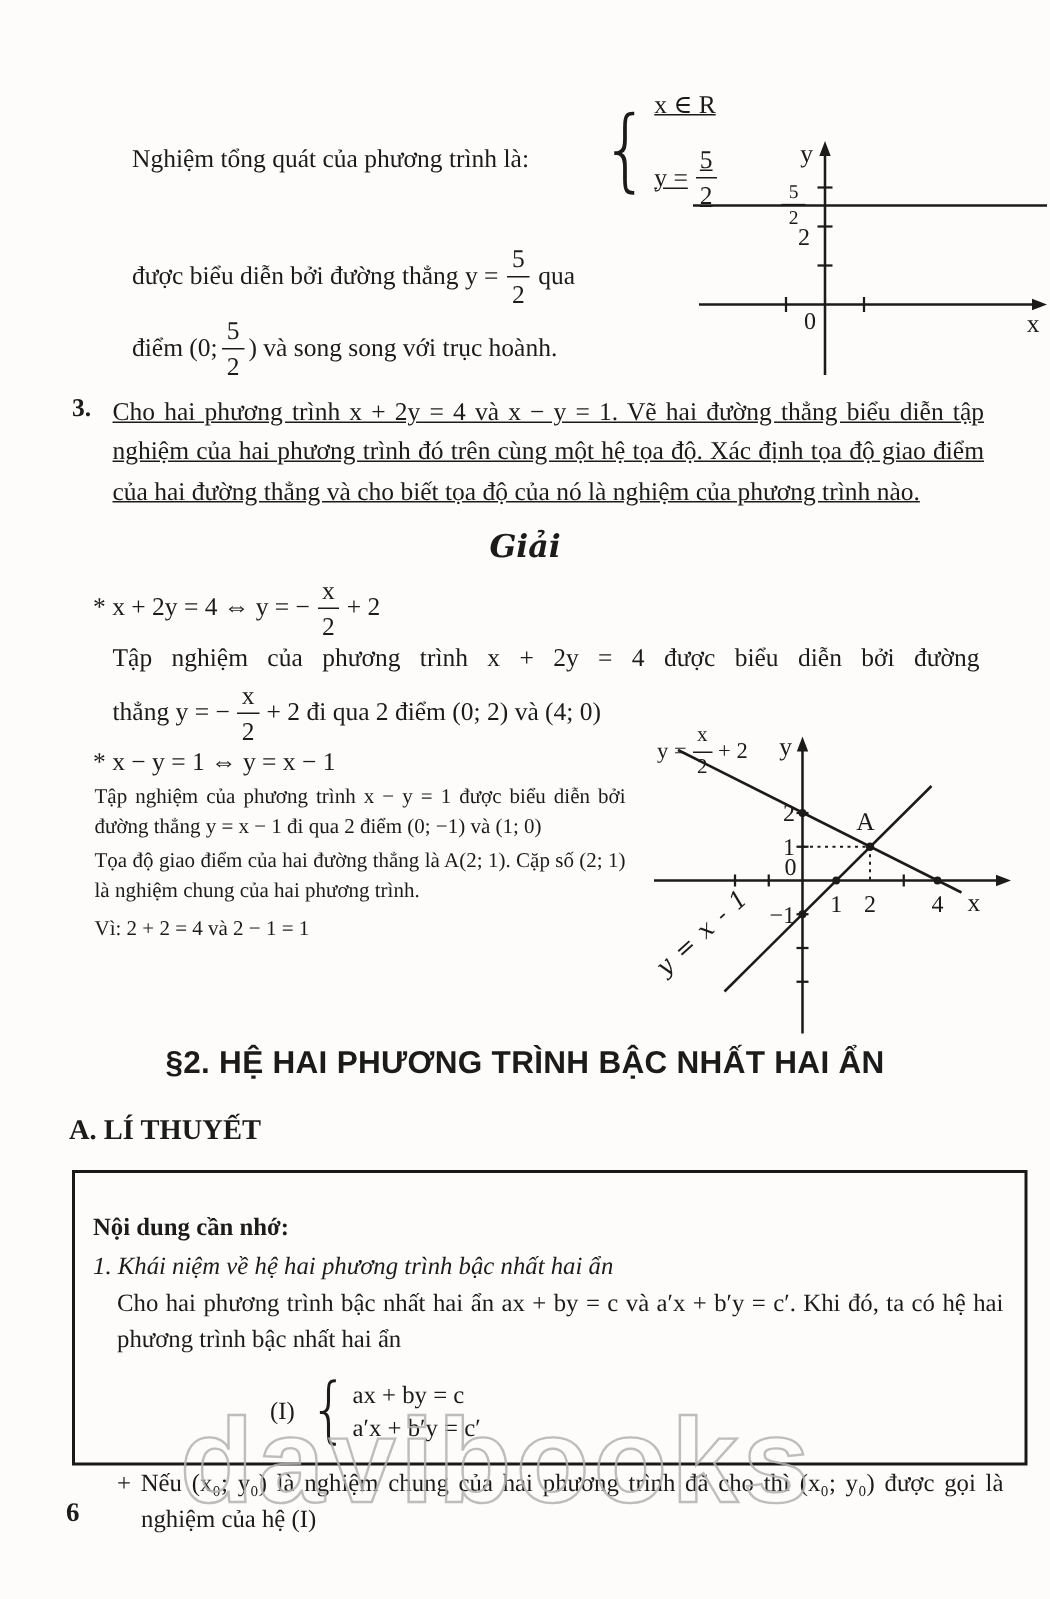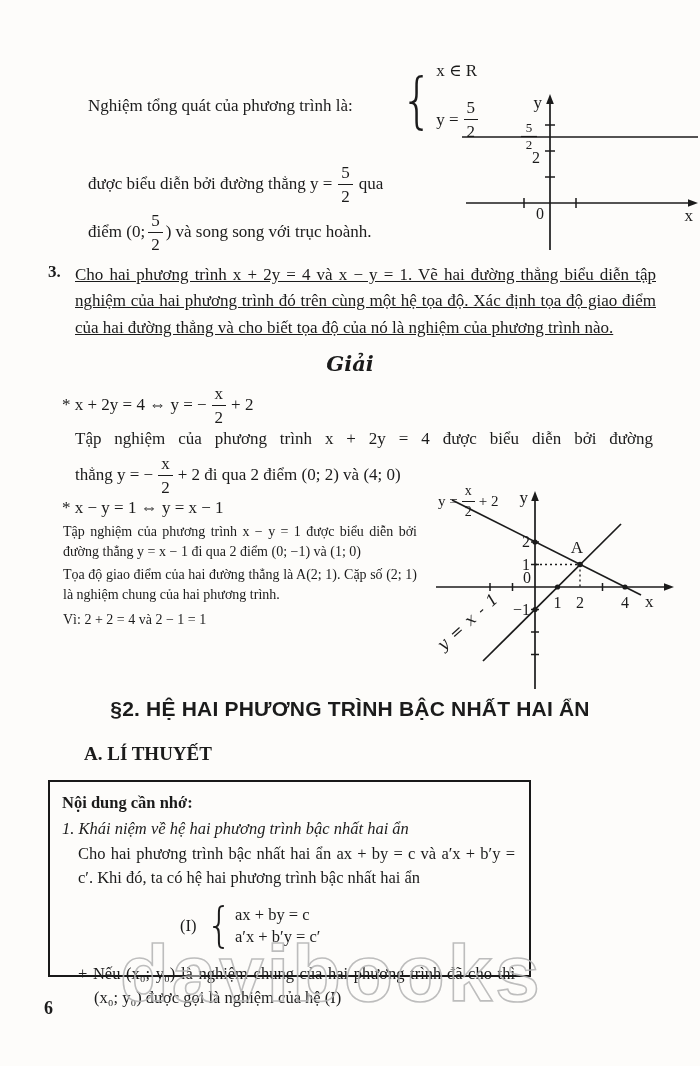--- a/index.html
+++ b/index.html
@@ -21,21 +21,21 @@
   .sys .rows { display:flex; flex-direction:column; justify-content:center; }
 
   .item-num { font-weight:bold; position:absolute; left:0; top:0; }
   .hang { padding-left:27px; }
 
   .giai { width:100%; text-align:center; font-style:italic; font-weight:bold; font-size:21px; font-family:"DejaVu Serif", serif; }
 
   .sec-heading { width:100%; text-align:center; font-family:"Liberation Sans","DejaVu Sans",sans-serif; font-weight:700; font-size:21px; letter-spacing:0.2px; }
   .sub-heading { font-weight:bold; font-size:19px; }
 
-  .theory-box { border:2px solid #191919; width:483px; height:197px; padding:9px 14px 0 12px; font-size:16.5px; line-height:1.45; }
+  .theory-box { border:2px solid #191919; width:637px; height:197px; padding:24px 14px 0 12px; font-size:16.5px; line-height:1.45; }
   .theory-box .bx-title { font-weight:bold; }
   .theory-box .bx-item { font-weight:normal; font-style:italic; margin-top:2px; }
   .theory-box .bx-body { margin-left:16px; margin-top:1px; }
   .theory-box .bx-system { margin-left:118px; margin-top:1px; display:flex; align-items:center; gap:8px; }
   .theory-box .bx-note { margin-left:16px; margin-top:2px; padding-left:16px; text-indent:-16px; }
 
   svg text { font-family:"Liberation Serif","DejaVu Serif",serif; fill:#1b1b1b; }
   svg .ax { stroke:#1b1b1b; stroke-width:1.7; }
   svg .tk { stroke:#1b1b1b; stroke-width:1.5; }
   svg .gl { stroke:#1b1b1b; stroke-width:1.7; }
@@ -53,21 +53,21 @@
 </style>
 </head>
 <body>
 
 <div class="page">
 
   <div class="abs" style="left:88px; top:96px;">Nghiệm tổng quát của phương trình là:</div>
 
   <div class="abs sys" style="left:398px; top:60px;">
     <span class="brace" style="font-size:60px;">{</span>
-    <span class="rows" style="gap:18px;">
+    <span class="rows" style="gap:18px;text-decoration:underline;">
       <span>x ∈ R</span>
       <span class="mline" style="gap:5px;">
         <span>y =</span>
         <span class="frac">
           <span class="num">5</span>
           <span class="den">2</span>
         </span>
       </span>
     </span>
   </div>
@@ -180,21 +180,21 @@
       <span class="frac" style="font-size:14px;">
         <span class="num">x</span>
         <span class="den">2</span>
       </span>
       <span>+ 2</span>
     </div>
     <span class="rot-label" style="position:absolute; left:16px; top:152px;">y = x - 1</span>
   </div>
 
   <div class="abs sec-heading" style="top:697px;">§2. HỆ HAI PHƯƠNG TRÌNH BẬC NHẤT HAI ẨN</div>
-  <div class="abs sub-heading" style="left:46px; top:743px;margin-left:38px;">A. LÍ THUYẾT</div>
+  <div class="abs sub-heading" style="left:46px; top:743px;">A. LÍ THUYẾT</div>
 
   <div class="abs theory-box" style="left:48px; top:780px;">
     <div class="bx-title">Nội dung cần nhớ:</div>
     <div class="bx-item">1. Khái niệm về hệ hai phương trình bậc nhất hai ẩn</div>
     <p class="bx-body just">Cho hai phương trình bậc nhất hai ẩn ax + by = c và a′x + b′y = c′. Khi đó, ta có hệ hai phương trình bậc nhất hai ẩn</p>
     <div class="bx-system">
       <span>(I)</span>
       <span class="sys">
         <span class="brace" style="font-size:48px;">{</span>
         <span class="rows" style="gap:1px; line-height:1.3;">

